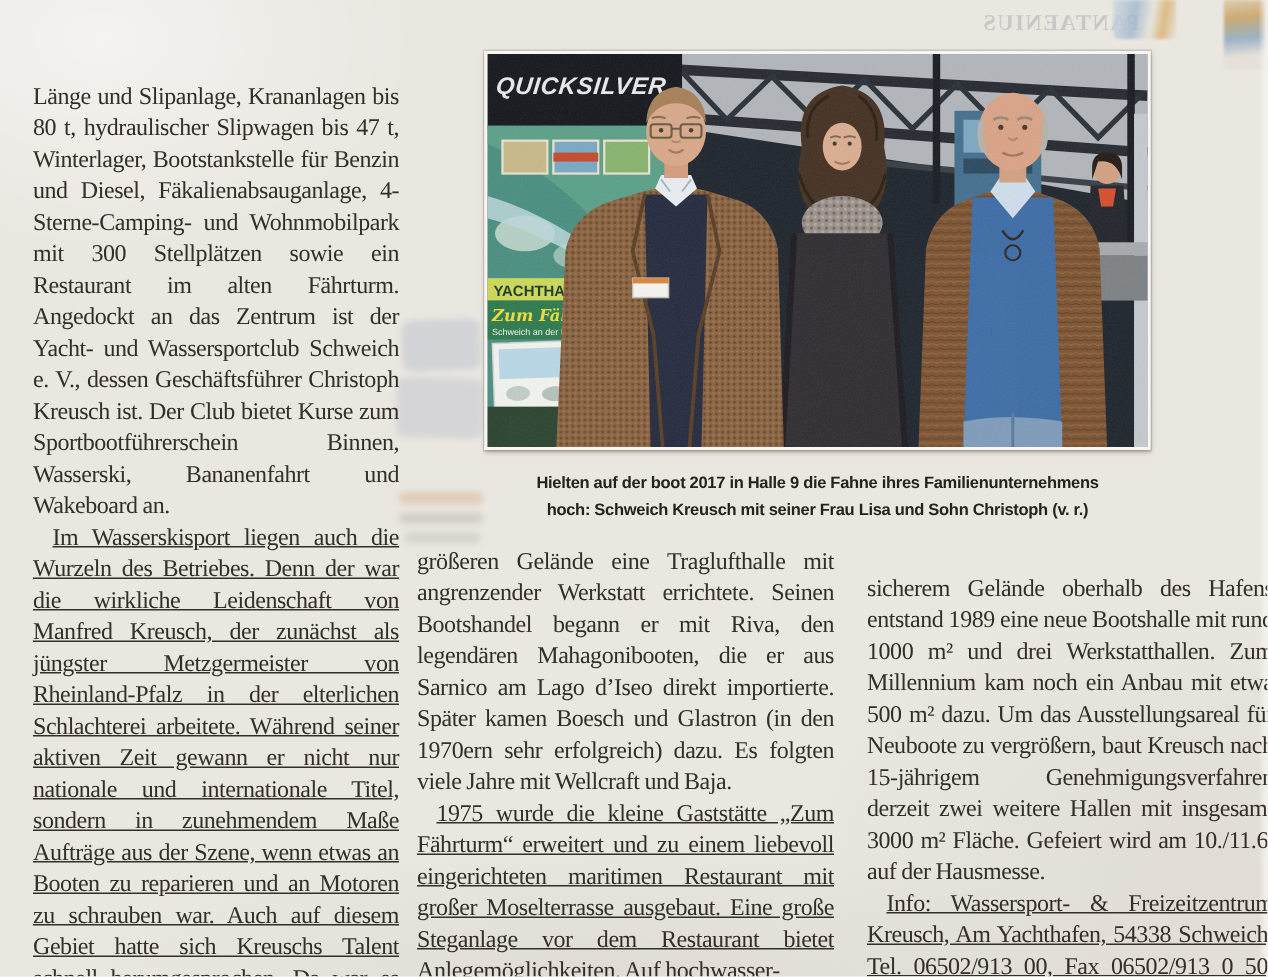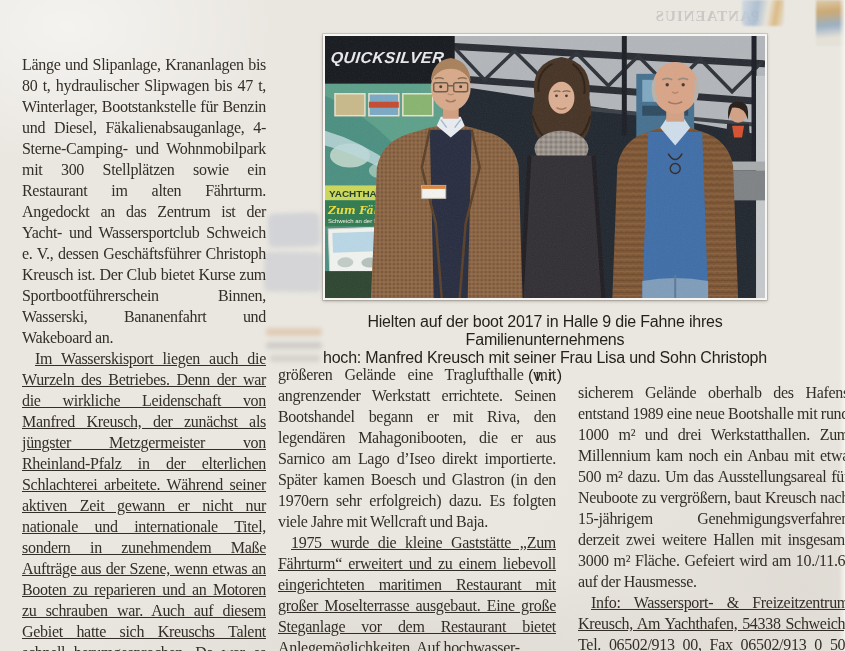--- a/index.html
+++ b/index.html
@@ -30,21 +30,21 @@
   .photo-frame{
     position:absolute;left:323px;top:34px;width:444px;height:266px;
     background:#fff;border:2px solid #f8f6f2;box-sizing:border-box;
     box-shadow:0 1px 3px rgba(95,90,80,.5), 0 0 0 1px rgba(160,155,145,.35);
   }
   .photo-frame svg{display:block;width:100%;height:100%;}
   .caption{
     position:absolute;left:318px;top:313px;width:454px;
     text-align:center;
     font-family:"Liberation Sans","DejaVu Sans",sans-serif;
-    font-weight:normal;font-size:16px;line-height:18px;letter-spacing:-0.2px;
+    font-weight:bold;font-size:11px;line-height:18px;letter-spacing:-0.2px;
     color:#25221d;
   }
   
   .bleed-pantaenius{
     position:absolute;left:560px;top:8px;width:200px;
     transform:scaleX(-1);
     font-family:"Liberation Serif",serif;font-weight:bold;font-size:15px;
     letter-spacing:1px;color:rgba(125,128,138,.30);
     filter:blur(.4px);
   }
@@ -227,21 +227,21 @@
         <path d="M121,64 Q126,68 131,64" stroke="#a5765c" stroke-width="1.6" fill="none"></path>
         <path d="M123,58 Q126,60 129,58" stroke="#b0846a" stroke-width="1.2" fill="none"></path>
       </g>
 
       <rect x="0" y="0" width="441" height="263" filter="url(#grain)" opacity="0.09"></rect>
     </svg>
   </div>
 
   <div class="caption">
     <div>Hielten auf der boot 2017 in Halle 9 die Fahne ihres Familienunternehmens</div>
-    <div>hoch: Manfred Kreusch mit seiner Frau Lisa und Sohn Christoph (v. r.)</div>
+    <div>hoch: Schweich Kreusch mit seiner Frau Lisa und Sohn Christoph (v. r.)</div>
   </div>
 
   <div id="col2" class="col">
     <p>größeren Gelände eine Traglufthalle mit angrenzender Werkstatt errichtete. Seinen Bootshandel begann er mit Riva, den legendären Mahagonibooten, die er aus Sarnico am Lago d’Iseo direkt importierte. Später kamen Boesch und Glastron (in den 1970ern sehr erfolgreich) dazu. Es folgten viele Jahre mit Wellcraft und Baja.</p>
     <p class="indent">1975 wurde die kleine Gaststätte „Zum Fährturm“ erweitert und zu einem liebevoll eingerichteten maritimen Restaurant mit großer Moselterrasse ausgebaut. Eine große Steganlage vor dem Restaurant bietet Anlegemöglichkeiten. Auf hochwasser-</p>
   </div>
 
   <div id="col3" class="col">
     <p>sicherem Gelände oberhalb des Hafens entstand 1989 eine neue Bootshalle mit rund 1000 m² und drei Werkstatthallen. Zum Millennium kam noch ein Anbau mit etwa 500 m² dazu. Um das Ausstellungsareal für Neuboote zu vergrößern, baut Kreusch nach 15-jährigem Genehmigungsverfahren derzeit zwei weitere Hallen mit insgesamt 3000 m² Fläche. Gefeiert wird am 10./11.6. auf der Hausmesse.</p>
     <p class="indent"><span>Info: Wassersport- &amp; Freizeitzentrum Kreusch, Am Yachthafen, 54338 Schweich, Tel. 06502/913 00, Fax 06502/913 0 50, </span><span class="website">www.seinem.de</span></p>

